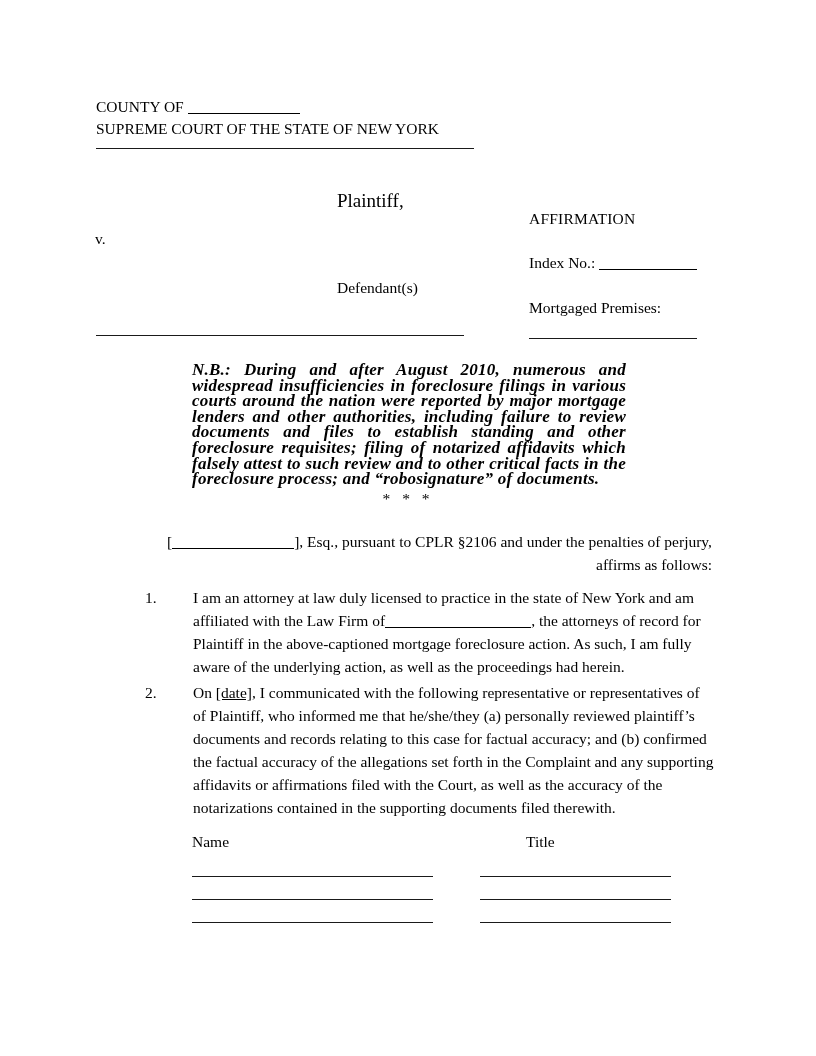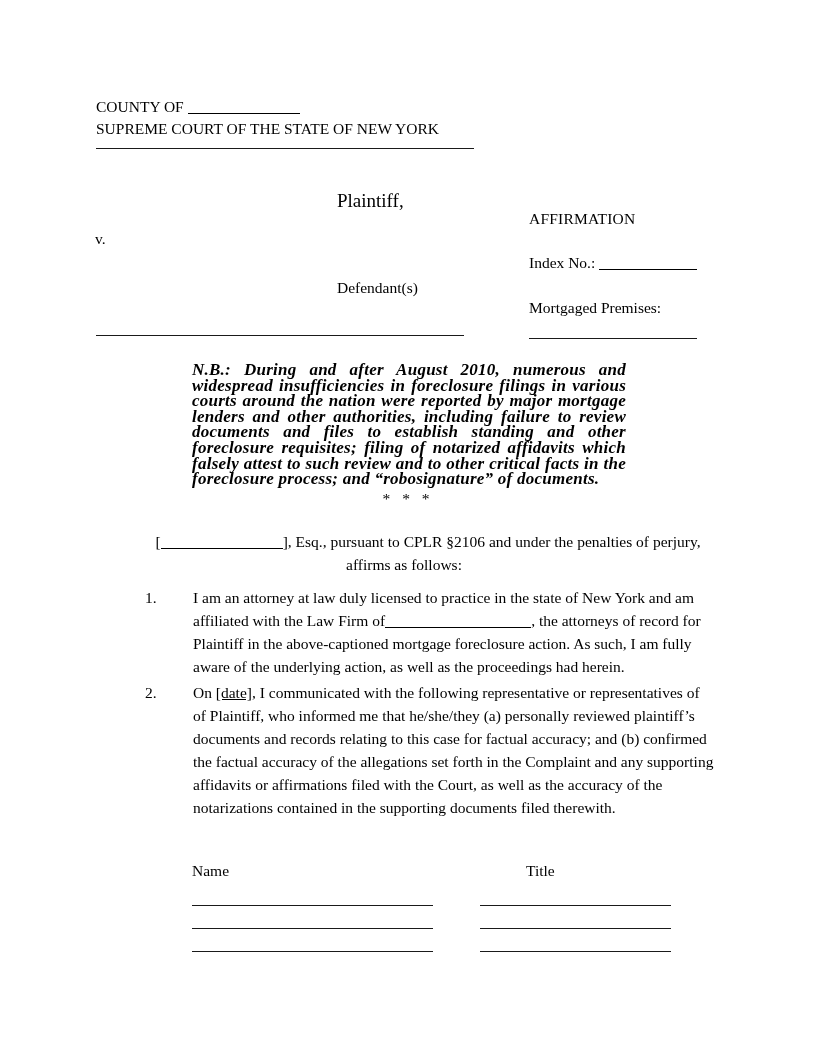--- a/index.html
+++ b/index.html
@@ -149,21 +149,21 @@
   }
 
   
   .opening {
     position: absolute;
     left: 96px;
     top: 530px;
     width: 616px;
     font-size: 15.5px;
     line-height: 23px;
-    text-align: center;
+    text-align: right;
   }
   .opening .lead-indent { display: inline-block; width: 48px; }
   .name-blank {
     display: inline-block;
     width: 122px;
     border-bottom: 1.2px solid #000;
     height: 13px;
     vertical-align: -2px;
   }
 
@@ -193,21 +193,21 @@
     border-bottom: 1.2px solid #000;
     height: 13px;
     vertical-align: -2px;
   }
   .u { text-decoration: underline; }
 
   
   .sig-block {
     position: absolute;
     left: 192px;
-    top: 862px;
+    top: 833px;
     width: 500px;
   }
   .sig-headers {
     position: relative;
     height: 24px;
     font-size: 15.5px;
   }
   .sig-label-name { position: absolute; left: 0; top: 0; }
   .sig-label-title { position: absolute; left: 288px; top: 0; margin-left: 46px; }
   .sig-lines {

